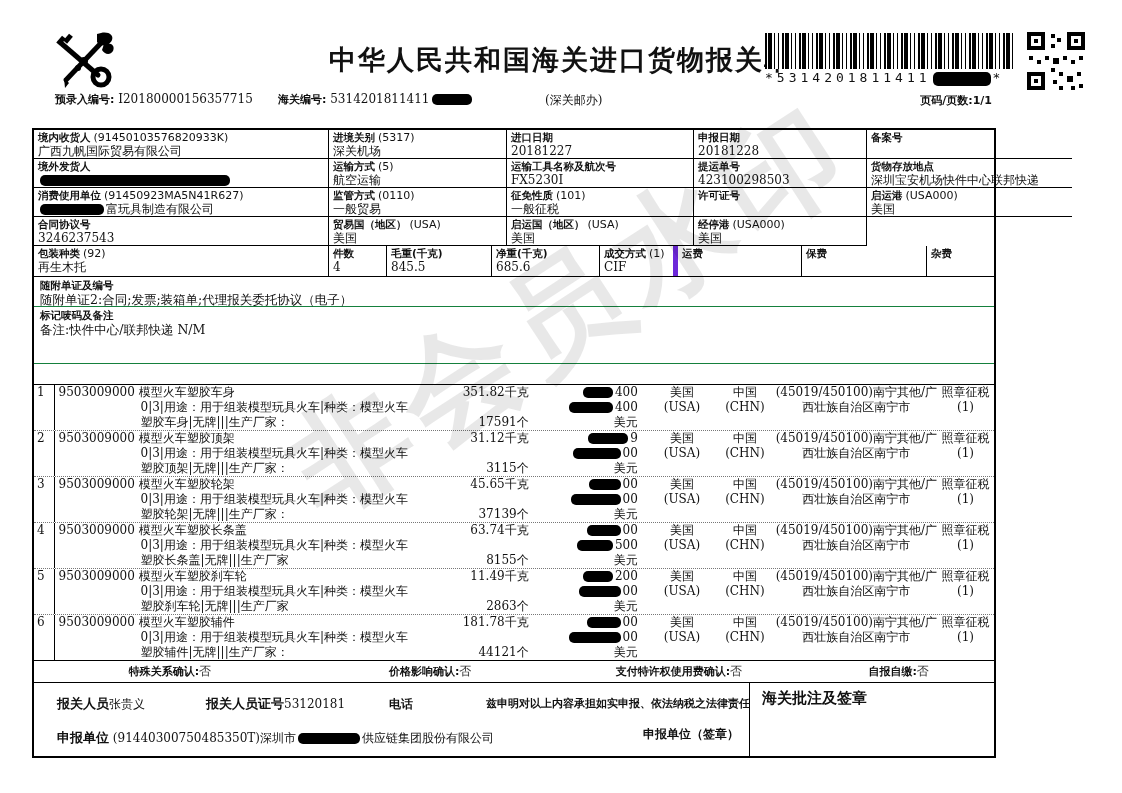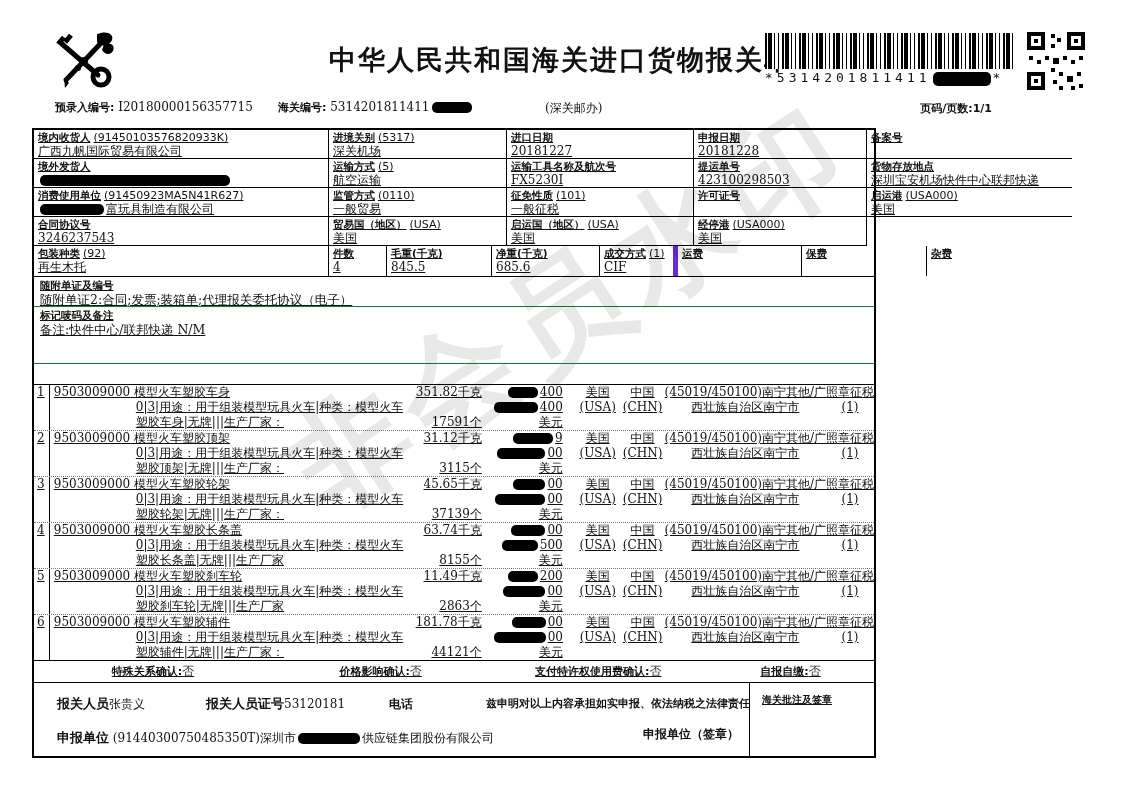--- a/index.html
+++ b/index.html
@@ -12,25 +12,25 @@
     transform:rotate(-33deg);transform-origin:center;pointer-events:none;z-index:5;white-space:nowrap;}
   
   #emblem{position:absolute;left:52px;top:28px;}
   #doc-title{position:absolute;left:0;top:42px;width:1122px;text-align:center;
     font-size:27px;font-weight:bold;letter-spacing:2px;font-family:"DejaVu Sans",sans-serif;}
   #barcode-wrap{position:absolute;left:765px;top:33px;width:250px;}
   #barcode{height:36px;width:250px;
     background:repeating-linear-gradient(90deg,#000 0 2px,#fff 2px 3px,#000 3px 7px,#fff 7px 9px,#000 9px 10px,#fff 10px 13px,#000 13px 14px,#fff 14px 17px);}
   #barcode-text{font-size:13px;letter-spacing:4px;margin-top:1px;white-space:nowrap;font-family:"DejaVu Sans Mono",monospace;}
   #qr{position:absolute;left:1025px;top:30px;}
-  #topline{position:absolute;left:0;top:100px;width:1040px;height:22px;font-size:12px;text-align:right;}
+  #topline{position:absolute;left:0;top:92px;width:1040px;height:22px;font-size:12px;text-align:right;}
   #topline .b{font-size:11px;}
   .redact{display:inline-block;background:#000;height:11px;border-radius:5px;vertical-align:middle;margin:0 2px;}
   
-  #form-box{position:absolute;left:32px;top:128px;width:844px;border:2px solid #000;box-sizing:border-box;background:transparent;z-index:2;text-decoration:underline;}
+  #form-box{position:absolute;left:32px;top:128px;width:964px;border:2px solid #000;box-sizing:border-box;background:transparent;z-index:2;}
   
   #header-grid{display:grid;grid-template-columns:295px 178px 187px 173px 205px;grid-auto-rows:29px;}
   .h-cell{border-right:1px solid #000;border-bottom:1px solid #000;padding:1px 4px;box-sizing:border-box;overflow:hidden;}
   .h-cell:nth-child(5n){border-right:none;}
   .h-label{font-size:10.5px;line-height:12px;white-space:nowrap;}
   .h-label .code{font-weight:normal;font-size:11px;margin-left:3px;}
   .h-value{font-size:12px;line-height:14px;white-space:nowrap;}
   
   #packing-grid{display:grid;grid-template-columns:295px 58px 105px 108px 78px 124px 125px 147px;grid-auto-rows:30px;border-bottom:1px solid #000;}
   #packing-grid .h-cell{border-bottom:none;}
@@ -76,21 +76,21 @@
   .cf:nth-child(4){width:207px;}
   .cf .v{font-weight:normal;font-size:12px;color:#333;}
   
   #footer-row{display:flex;height:73px;}
   #footer-left{width:715px;position:relative;}
   #footer-right{flex:1;border-left:1px solid #000;padding:5px 12px;box-sizing:border-box;}
   .fl-abs{position:absolute;white-space:nowrap;font-size:12px;}
   .fl-abs .b{font-size:13px;}
   #declaration{font-size:11px;font-weight:bold;font-family:"DejaVu Sans",sans-serif;text-align:center;}
   #seal{font-size:12px;font-weight:bold;font-family:"DejaVu Sans",sans-serif;}
-  #customs-note-label{font-size:10px;}
+  #customs-note-label{font-size:15px;}
 </style>
 </head>
 <body>
 
 <div id="page">
 
   <div id="watermark">非会员水印</div>
 
   <div id="emblem">
     <svg width="64" height="64" viewBox="0 0 64 64">

